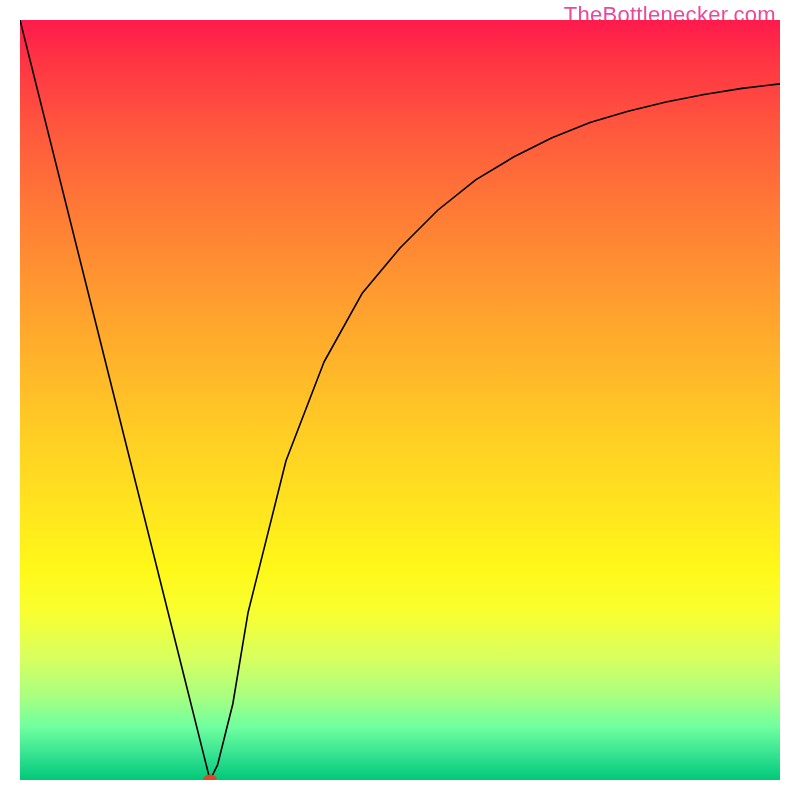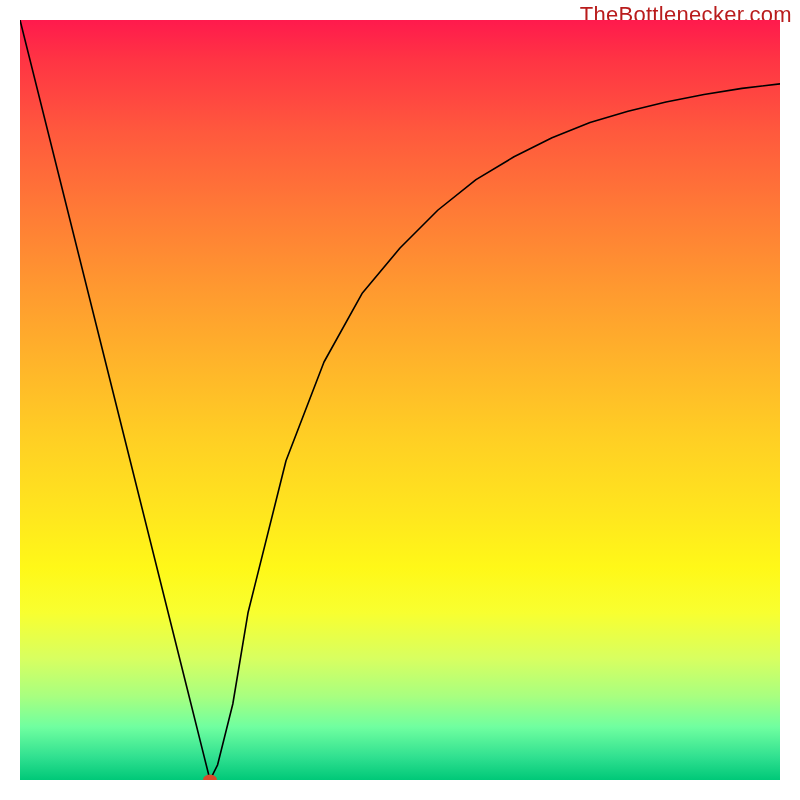--- a/index.html
+++ b/index.html
@@ -1,17 +1,17 @@
 <!DOCTYPE html>
 <html><head>
   <meta charset="utf-8">
   <style>
     * { margin: 0; padding: 0; box-sizing: border-box; }
     body { width: 800px; height: 800px; position: relative; background: #fff; font-family: Arial, sans-serif; }
-    .attribution { position: absolute; top: 2px; right: 8px; font-size: 22px; color: #b91c1c; font-weight: 500; letter-spacing: 0.3px; }
+    .attribution { position: absolute; top: 2px; right: 24px; font-size: 22px; color: #ec4899; font-weight: 500; letter-spacing: 0.3px; }
     .chart-area { position: absolute; top: 20px; left: 20px; width: 760px; height: 760px; }
     .gradient-bg {
       position: absolute;
       top: 0; left: 0; width: 100%; height: 100%;
       background: linear-gradient(to bottom,
         #ff1a4d 0%,
         #ff3344 5%,
         #ff5a3d 15%,
         #ff7a36 25%,
         #ff9830 35%,

